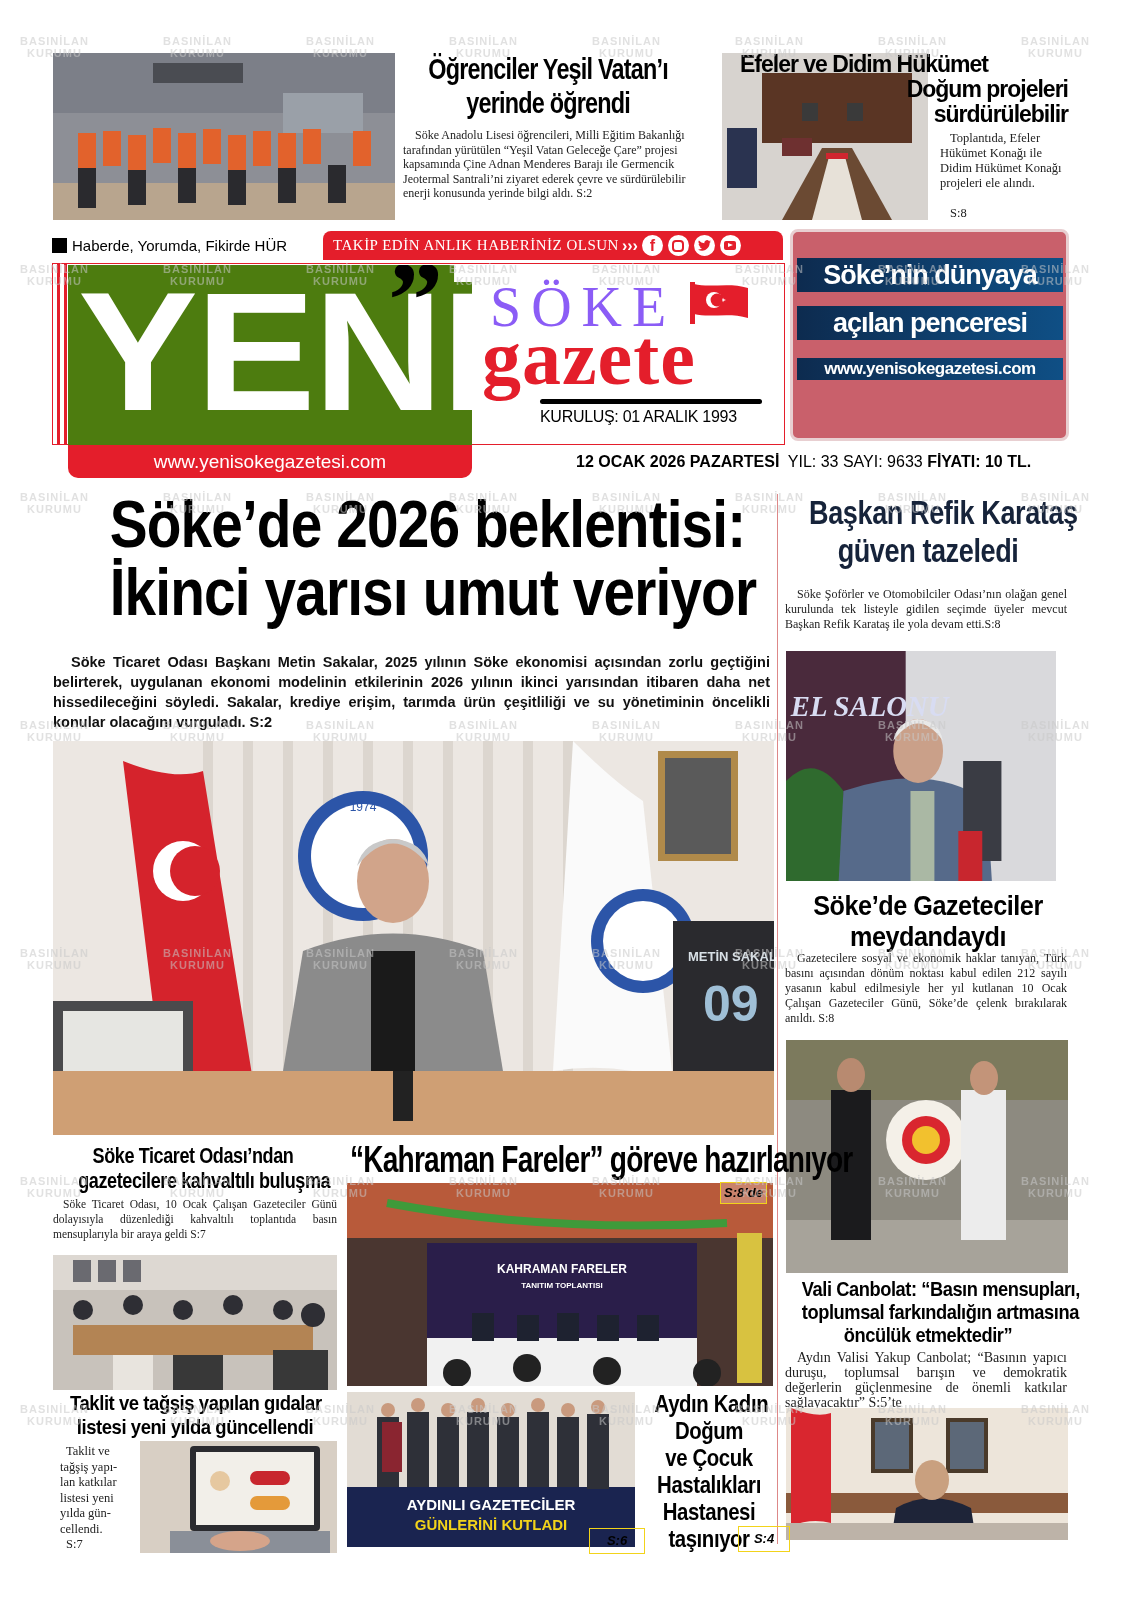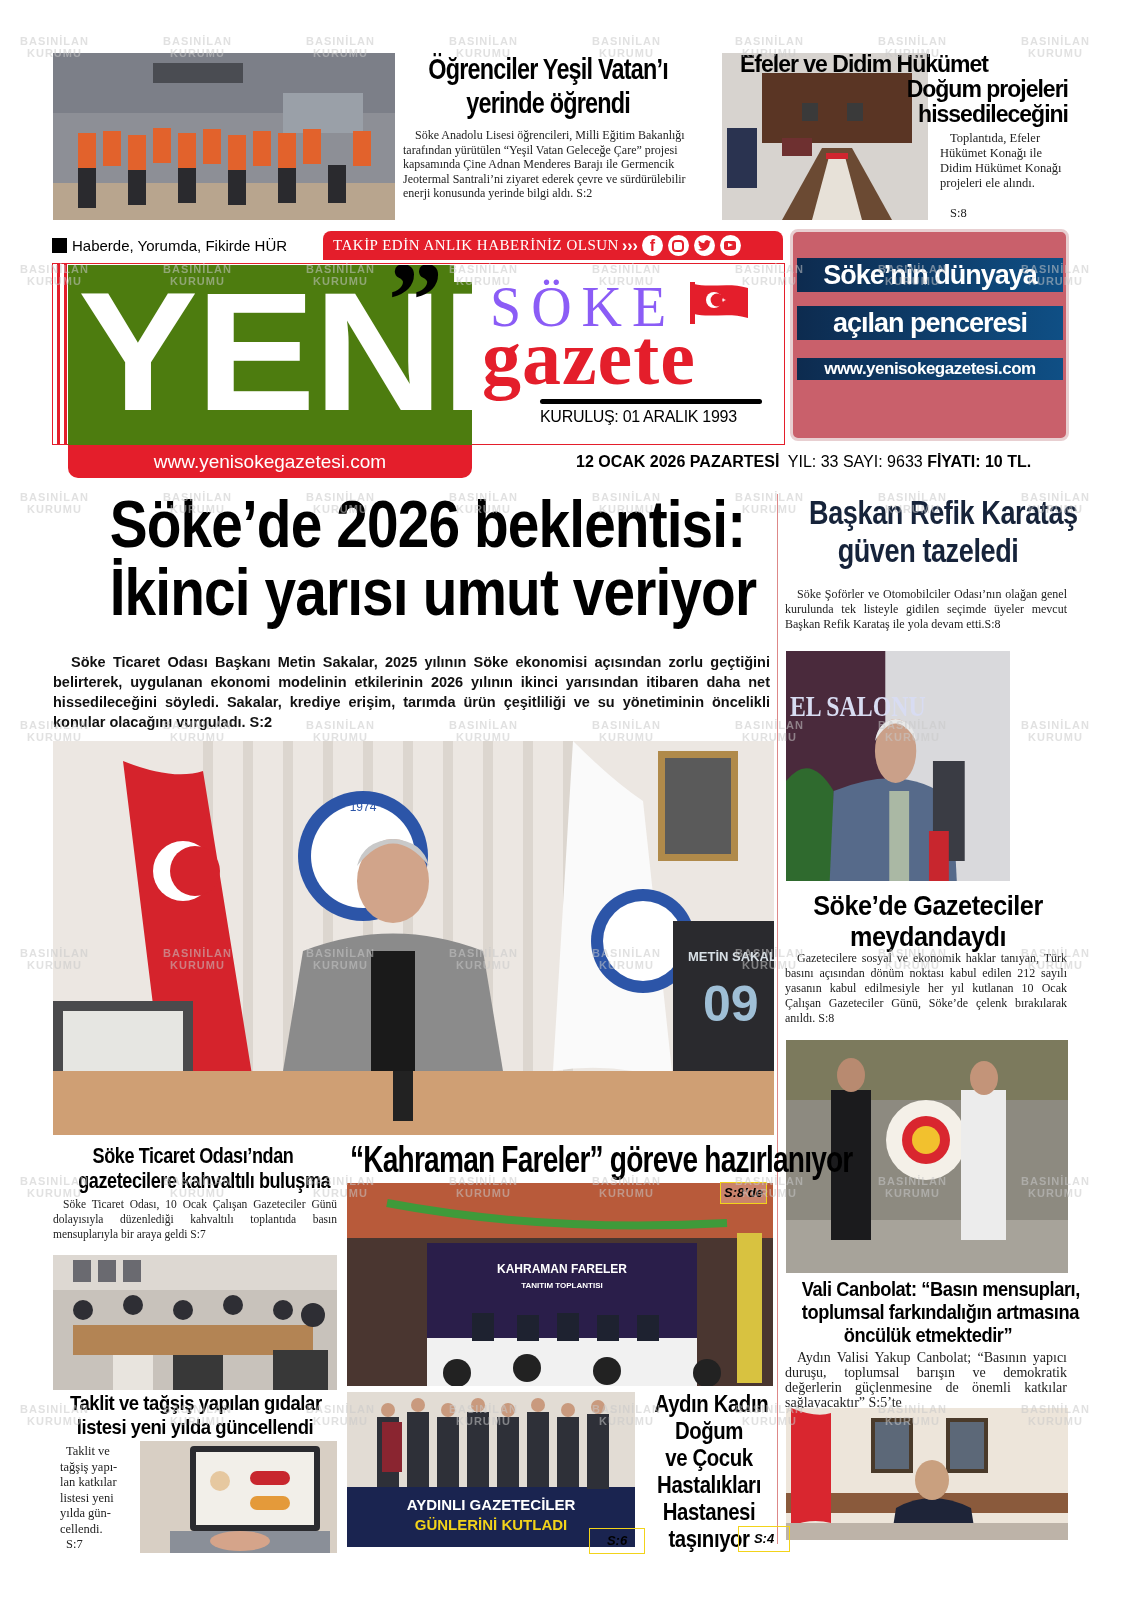--- a/index.html
+++ b/index.html
@@ -288,21 +288,21 @@
     <polygon points="60,167 100,95 130,95 170,167" fill="#6b4a33"></polygon>
     <polygon points="90,167 108,100 122,100 140,167" fill="#e7e1d8"></polygon>
     <rect x="104" y="100" width="22" height="6" fill="#d0262f"></rect>
     <rect x="5" y="75" width="30" height="60" fill="#2a3350"></rect>
     <rect x="60" y="85" width="30" height="18" fill="#6e3030"></rect>
   </svg>
 </div>
 <div class="abs" style="left:740px; top:52px; width:328px; text-align:right;">
   <div class="hl" style="font-size:23px; line-height:25px; text-align:left; letter-spacing:-1px;">Efeler ve Didim Hükümet</div>
   <div class="hl" style="font-size:23px; line-height:25px; text-align:right; letter-spacing:-1px;">Doğum projeleri</div>
-  <div class="hl" style="font-size:23px; line-height:25px; text-align:right; letter-spacing:-1px;">hissedileceğini</div>
+  <div class="hl" style="font-size:23px; line-height:25px; text-align:right; letter-spacing:-1px;">sürdürülebilir</div>
 </div>
 <div class="abs body-txt" style="left:940px; top:131px; width:125px; font-size:12.5px; line-height:15px; text-indent:10px; text-align:left;">Toplantıda, Efeler Hükümet Konağı ile Didim Hükümet Konağı projeleri ele alındı.</div>
 <div class="abs body-txt" style="left:950px; top:206px; font-size:12.5px;">S:8</div>
 
 <div class="abs" style="left:52px; top:237px; display:flex; align-items:center;">
   <span style="display:inline-block; width:15px; height:15px; background:#000; margin-right:5px;"></span>
   <span style="font-family:'Liberation Sans',sans-serif; font-size:15px; color:#000;">Haberde, Yorumda, Fikirde HÜR</span>
 </div>
 <div class="abs" style="left:323px; top:231px; width:460px; height:29px; background:#e41e2b; border-radius:8px 8px 0 0; display:flex; align-items:center; padding-left:10px;">
   <span style="font-family:'Liberation Serif',serif; font-size:15px; color:#fff; letter-spacing:0.5px;">TAKİP EDİN ANLIK HABERİNİZ OLSUN</span>
@@ -402,21 +402,21 @@
   </svg>
 </div>
 
 <div class="abs" style="left:777px; top:494px; width:1px; height:1050px; background:#d88;"></div>
 
 <div class="abs" style="left:783px; top:494px; width:290px;">
   <div class="hl" style="font-size:33px; line-height:38px; transform:scaleX(0.82); transform-origin:center top; white-space:nowrap; color:#16233a;">Başkan Refik Karataş</div>
   <div class="hl" style="font-size:33px; line-height:38px; transform:scaleX(0.82); transform-origin:center top; white-space:nowrap; color:#16233a;">güven tazeledi</div>
 </div>
 <div class="abs body-txt" style="left:785px; top:587px; width:282px; font-size:12px; line-height:15px; text-indent:12px;">Söke Şoförler ve Otomobilciler Odası’nın olağan genel kurulunda tek listeyle gidilen seçimde üyeler mevcut Başkan Refik Karataş ile yola devam etti.S:8</div>
-<div class="photo" style="left:786px; top:651px; width:224px; height:230px;">
+<div class="photo" style="left:786px; top:651px; width:270px; height:230px;font-style:italic;">
   <svg class="ph" viewBox="0 0 282 230" preserveAspectRatio="none">
     <rect width="282" height="230" fill="#d9d9dc"></rect>
     <rect x="0" y="0" width="125" height="230" fill="#4a2a3c"></rect>
     <text x="5" y="65" font-size="30" font-weight="bold" fill="#d8dcf2" font-family="Liberation Serif, serif">EL SALONU</text>
     <path d="M0 130 Q30 100 60 140 L60 230 L0 230 Z" fill="#2f6a2e"></path>
     <path d="M60 140 Q150 110 210 150 L215 230 L55 230 Z" fill="#566a8a"></path>
     <rect x="130" y="140" width="25" height="90" fill="#aab8a4"></rect>
     <ellipse cx="138" cy="100" rx="26" ry="32" fill="#caa089"></ellipse>
     <path d="M112 90 Q138 55 164 90 Q160 70 138 68 Q116 70 112 90" fill="#e8e8e8"></path>
     <rect x="185" y="110" width="40" height="100" fill="#3a3c44"></rect>

